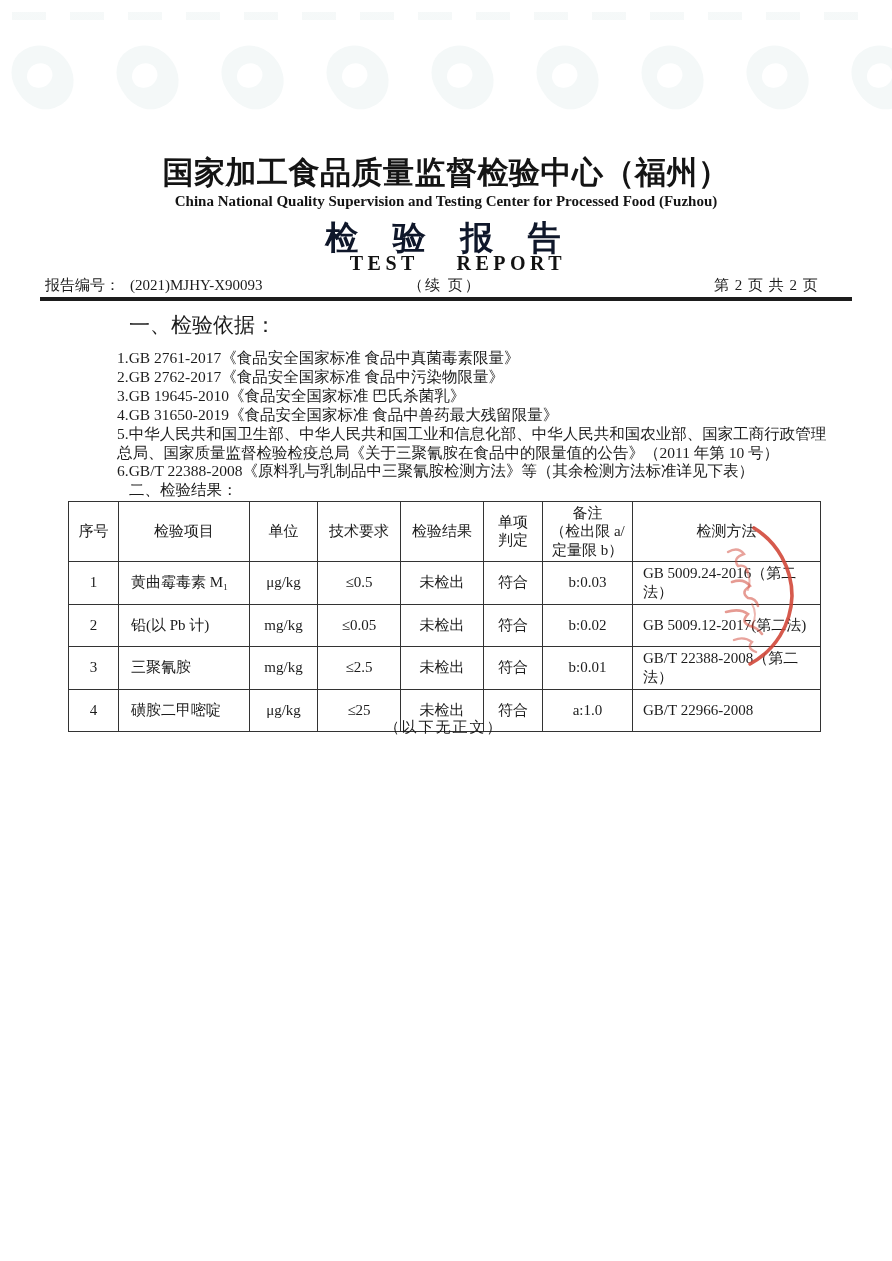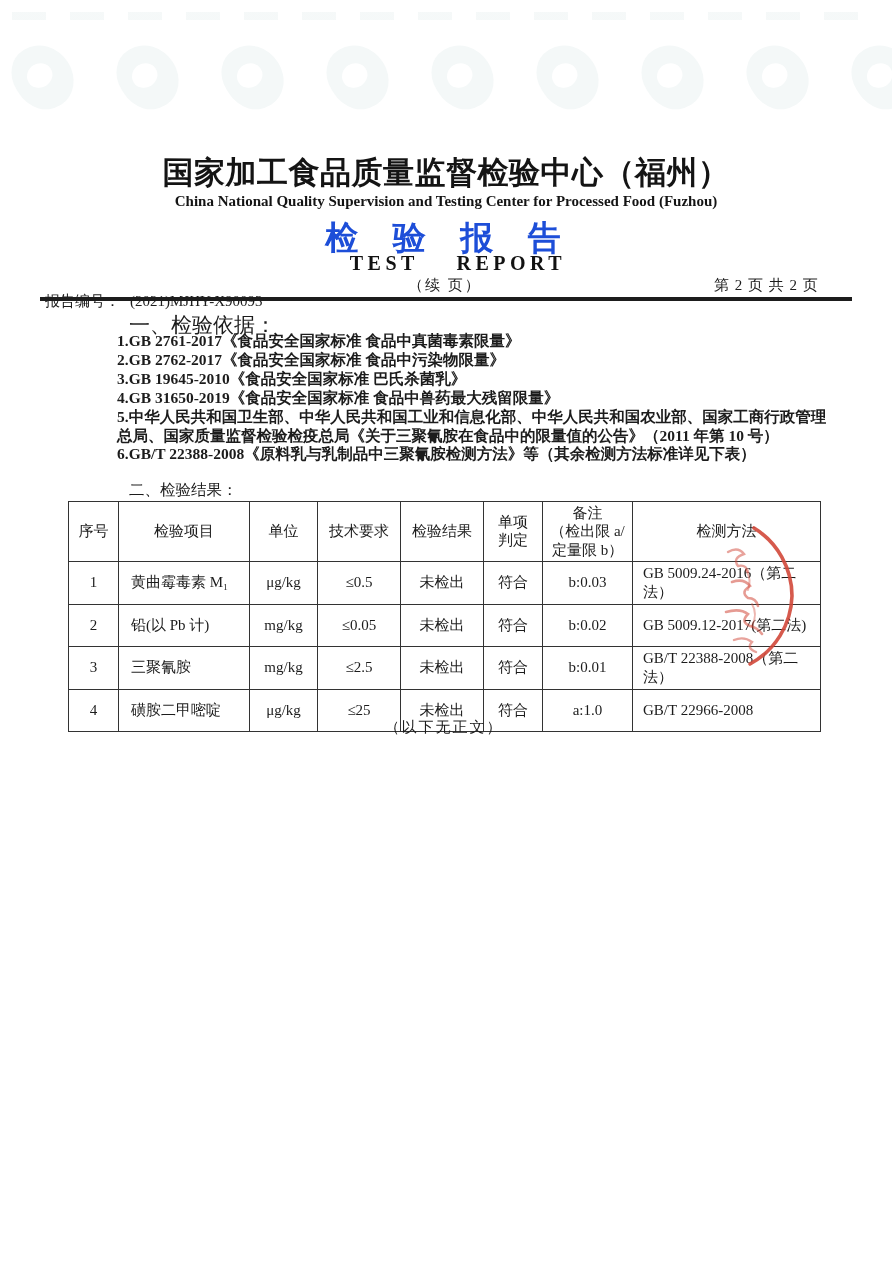--- a/index.html
+++ b/index.html
@@ -33,40 +33,40 @@
     text-align:center;font-size:31px;font-weight:bold;letter-spacing:0.5px;
     color:#141414;
   }
   .title-en{
     position:absolute;top:193px;left:0;width:100%;
     text-align:center;font-size:15px;font-weight:bold;color:#141414;
   }
   .report-title-cn{
     position:absolute;top:216px;left:0;width:100%;
     text-align:center;font-size:33px;font-weight:bold;
-    letter-spacing:6px;white-space:pre;color:#1d4ed8;
+    letter-spacing:6px;white-space:pre;color:#0f172a;
   }
   .report-title-en{
     position:absolute;top:252px;left:12px;width:100%;
     text-align:center;font-size:20px;font-weight:bold;
     letter-spacing:4.5px;white-space:pre;color:#121212;
   }
   .meta-row{position:absolute;top:276px;left:0;width:100%;height:20px;font-size:15px;}
-  .meta-report-no{position:absolute;left:45px;top:16px;white-space:pre;}
+  .meta-report-no{position:absolute;left:45px;top:0;white-space:pre;}
   .meta-report-no .val{margin-left:10px;font-family:"Liberation Serif",serif;}
   .meta-continuation{position:absolute;left:408px;top:0;letter-spacing:2px;}
   .meta-page{position:absolute;left:714px;top:0;letter-spacing:1px;}
   .rule{
     position:absolute;top:297px;left:40px;width:812px;height:4px;
     background:#1d1d1d;
   }
   .basis-heading{position:absolute;top:311px;left:129px;font-size:21px;}
   .basis-list{
-    position:absolute;top:332px;left:117px;width:716px;
-    font-size:15.5px;line-height:18.9px;font-weight:bold;
+    position:absolute;top:349px;left:117px;width:716px;
+    font-size:15.5px;line-height:18.9px;
   }
   .basis-list div{margin:0;}
   .results-heading{position:absolute;top:480px;left:129px;font-size:15.5px;}
   table.results{
     position:absolute;top:501px;left:68px;
     width:752px;border-collapse:collapse;table-layout:fixed;
     font-size:15px;color:#1c1c1c;
   }
   table.results th,table.results td{
     border:1.4px solid #333333;

